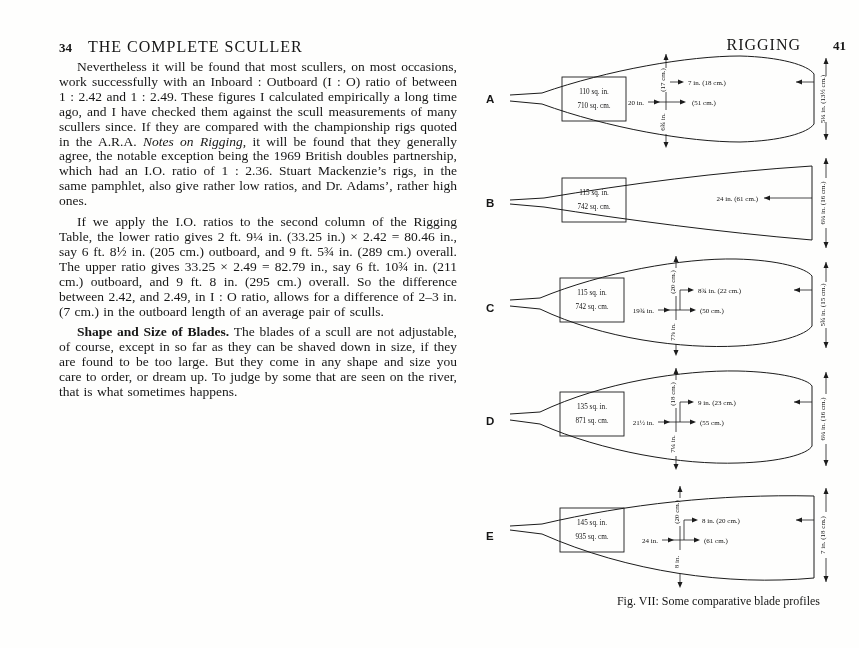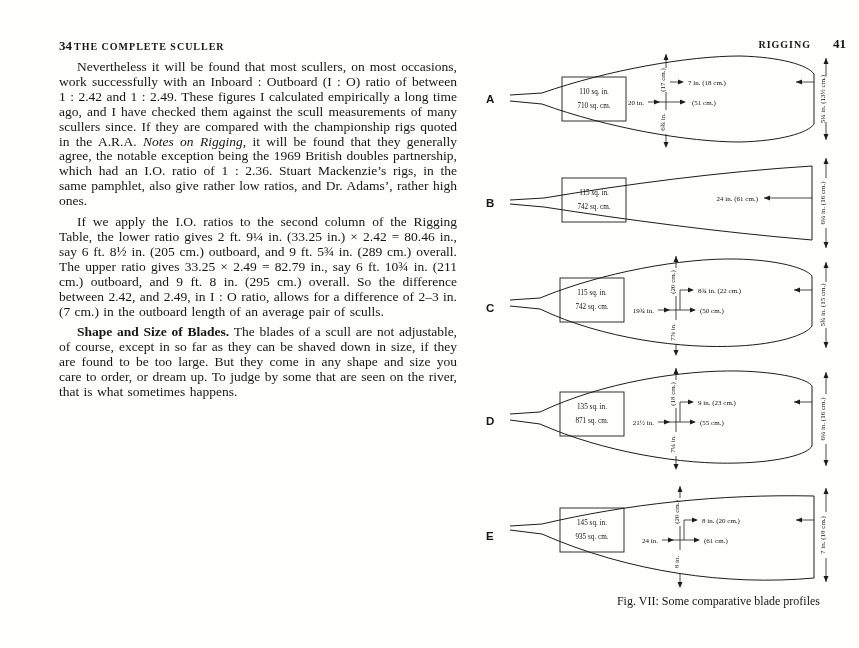--- a/index.html
+++ b/index.html
@@ -1,21 +1,21 @@
 <!DOCTYPE html>
 <html><head>
 <meta charset="utf-8">
 <style>
   html,body{margin:0;padding:0;}
   body{width:859px;height:648px;position:relative;background:#fefefd;overflow:hidden;
        font-family:"Liberation Serif",serif;color:#161616;}
-  .page-header-left{position:absolute;left:59px;top:38px;font-size:12px;display:flex;gap:2px;align-items:baseline;}
+  .page-header-left{position:absolute;left:59px;top:38px;font-size:12px;display:flex;gap:16px;align-items:baseline;}
   .page-num{font-weight:bold;font-size:13px;}
-  .running-title{font-size:10px;letter-spacing:1px;font-weight:bold;}
-  .page-header-right{position:absolute;left:700px;top:36px;width:146px;text-align:right;display:flex;justify-content:flex-end;gap:22px;align-items:baseline;}
+  .running-title{font-size:16px;letter-spacing:1px;font-weight:normal;}
+  .page-header-right{position:absolute;left:700px;top:36px;width:146px;text-align:right;display:flex;justify-content:flex-end;gap:32px;align-items:baseline;}
   .textblock{position:absolute;left:59px;top:60px;width:398px;font-size:13.5px;line-height:14.9px;
              text-align:justify;word-spacing:1px;}
   .textblock p{margin:0 0 6px 0;}
   .textblock p.indent{text-indent:18px;}
   .ital{font-style:italic;margin-top:36px;}
   .lead-bold{font-weight:bold;}
   .blade-row{position:absolute;left:486px;display:flex;align-items:center;}
   .blade-letter{width:22px;font-weight:bold;font-size:11.5px;font-family:"Liberation Sans",sans-serif;}
   svg{display:block;}
   .ol{fill:none;stroke:#1c1c1c;stroke-width:1;}

